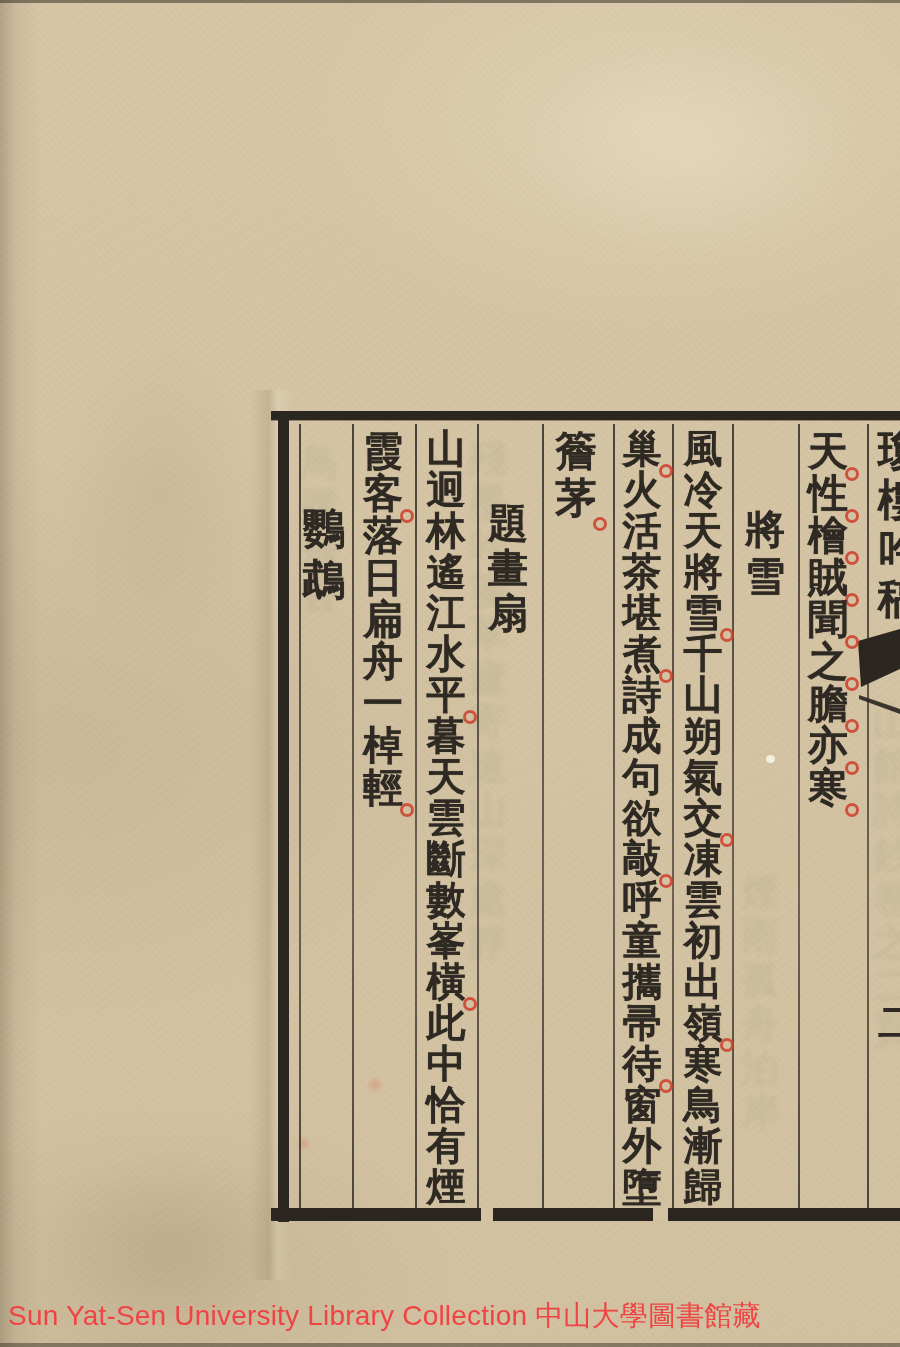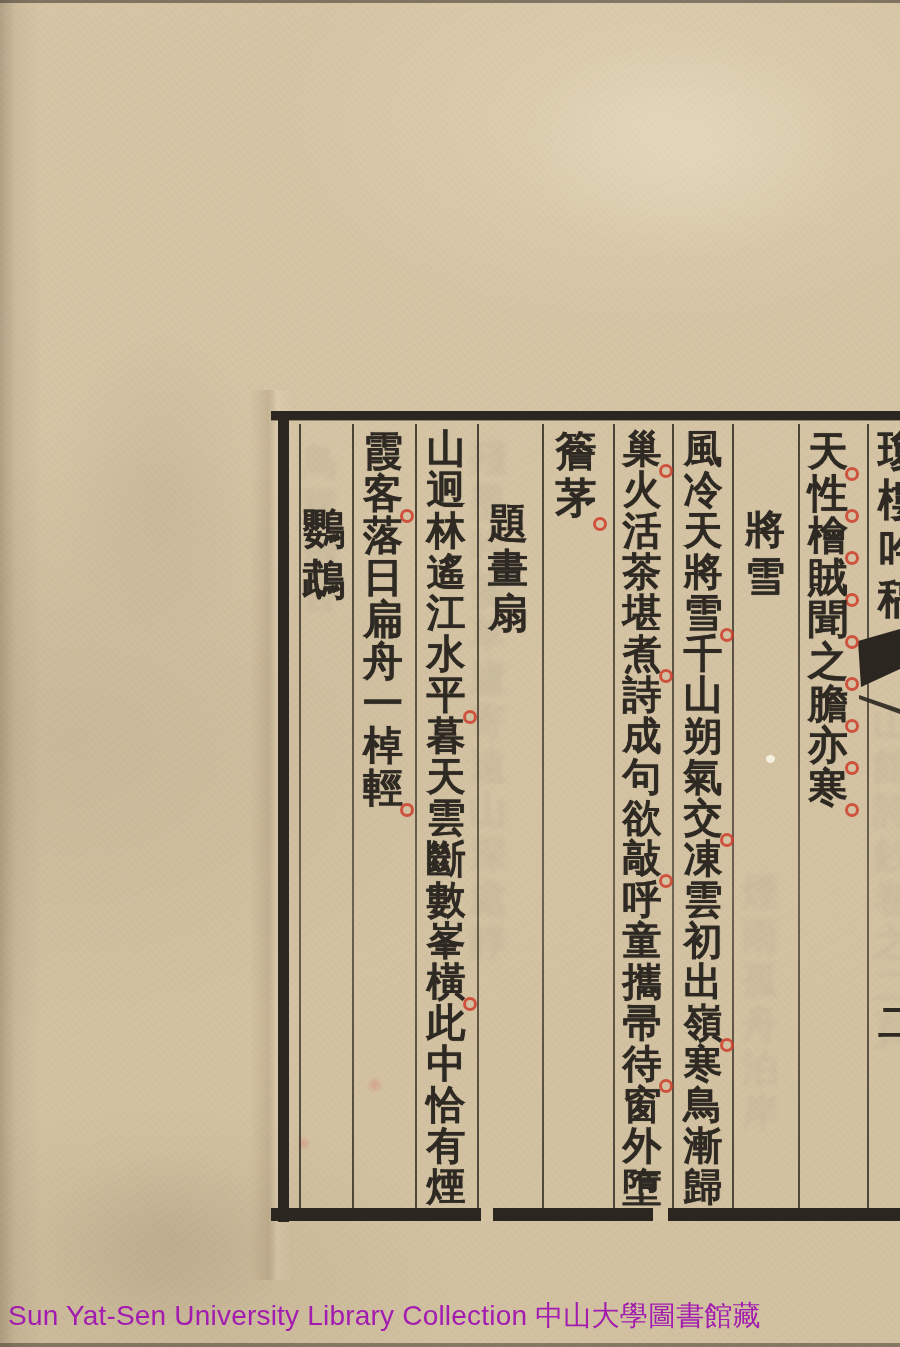--- a/index.html
+++ b/index.html
@@ -50,21 +50,21 @@
   .folio{
     position:absolute;left:874px;top:1000px;width:48px;height:44px;line-height:44px;
     font-size:40px;font-weight:600;color:#2e2a23;text-align:center;
   }
   .bleed{position:absolute;width:40px;color:#5c6b5c;opacity:0.09;filter:blur(2px);
     font-size:38px;line-height:44px;text-align:center;font-weight:600;}
 
   .caption{
     position:absolute;left:8px;top:1297px;width:880px;height:40px;
     font-family:"Liberation Sans","DejaVu Sans",sans-serif;
-    font-size:28px;color:#a21caf;letter-spacing:0.2px;white-space:nowrap;
+    font-size:28px;color:#ef4444;letter-spacing:0.2px;white-space:nowrap;
   }
 </style>
 </head>
 <body>
 
 <div class="texture"></div>
 <div class="crease"></div>
 <div class="stain s1"></div>
 <div class="stain s2"></div>
 <div class="stain s3"></div>

